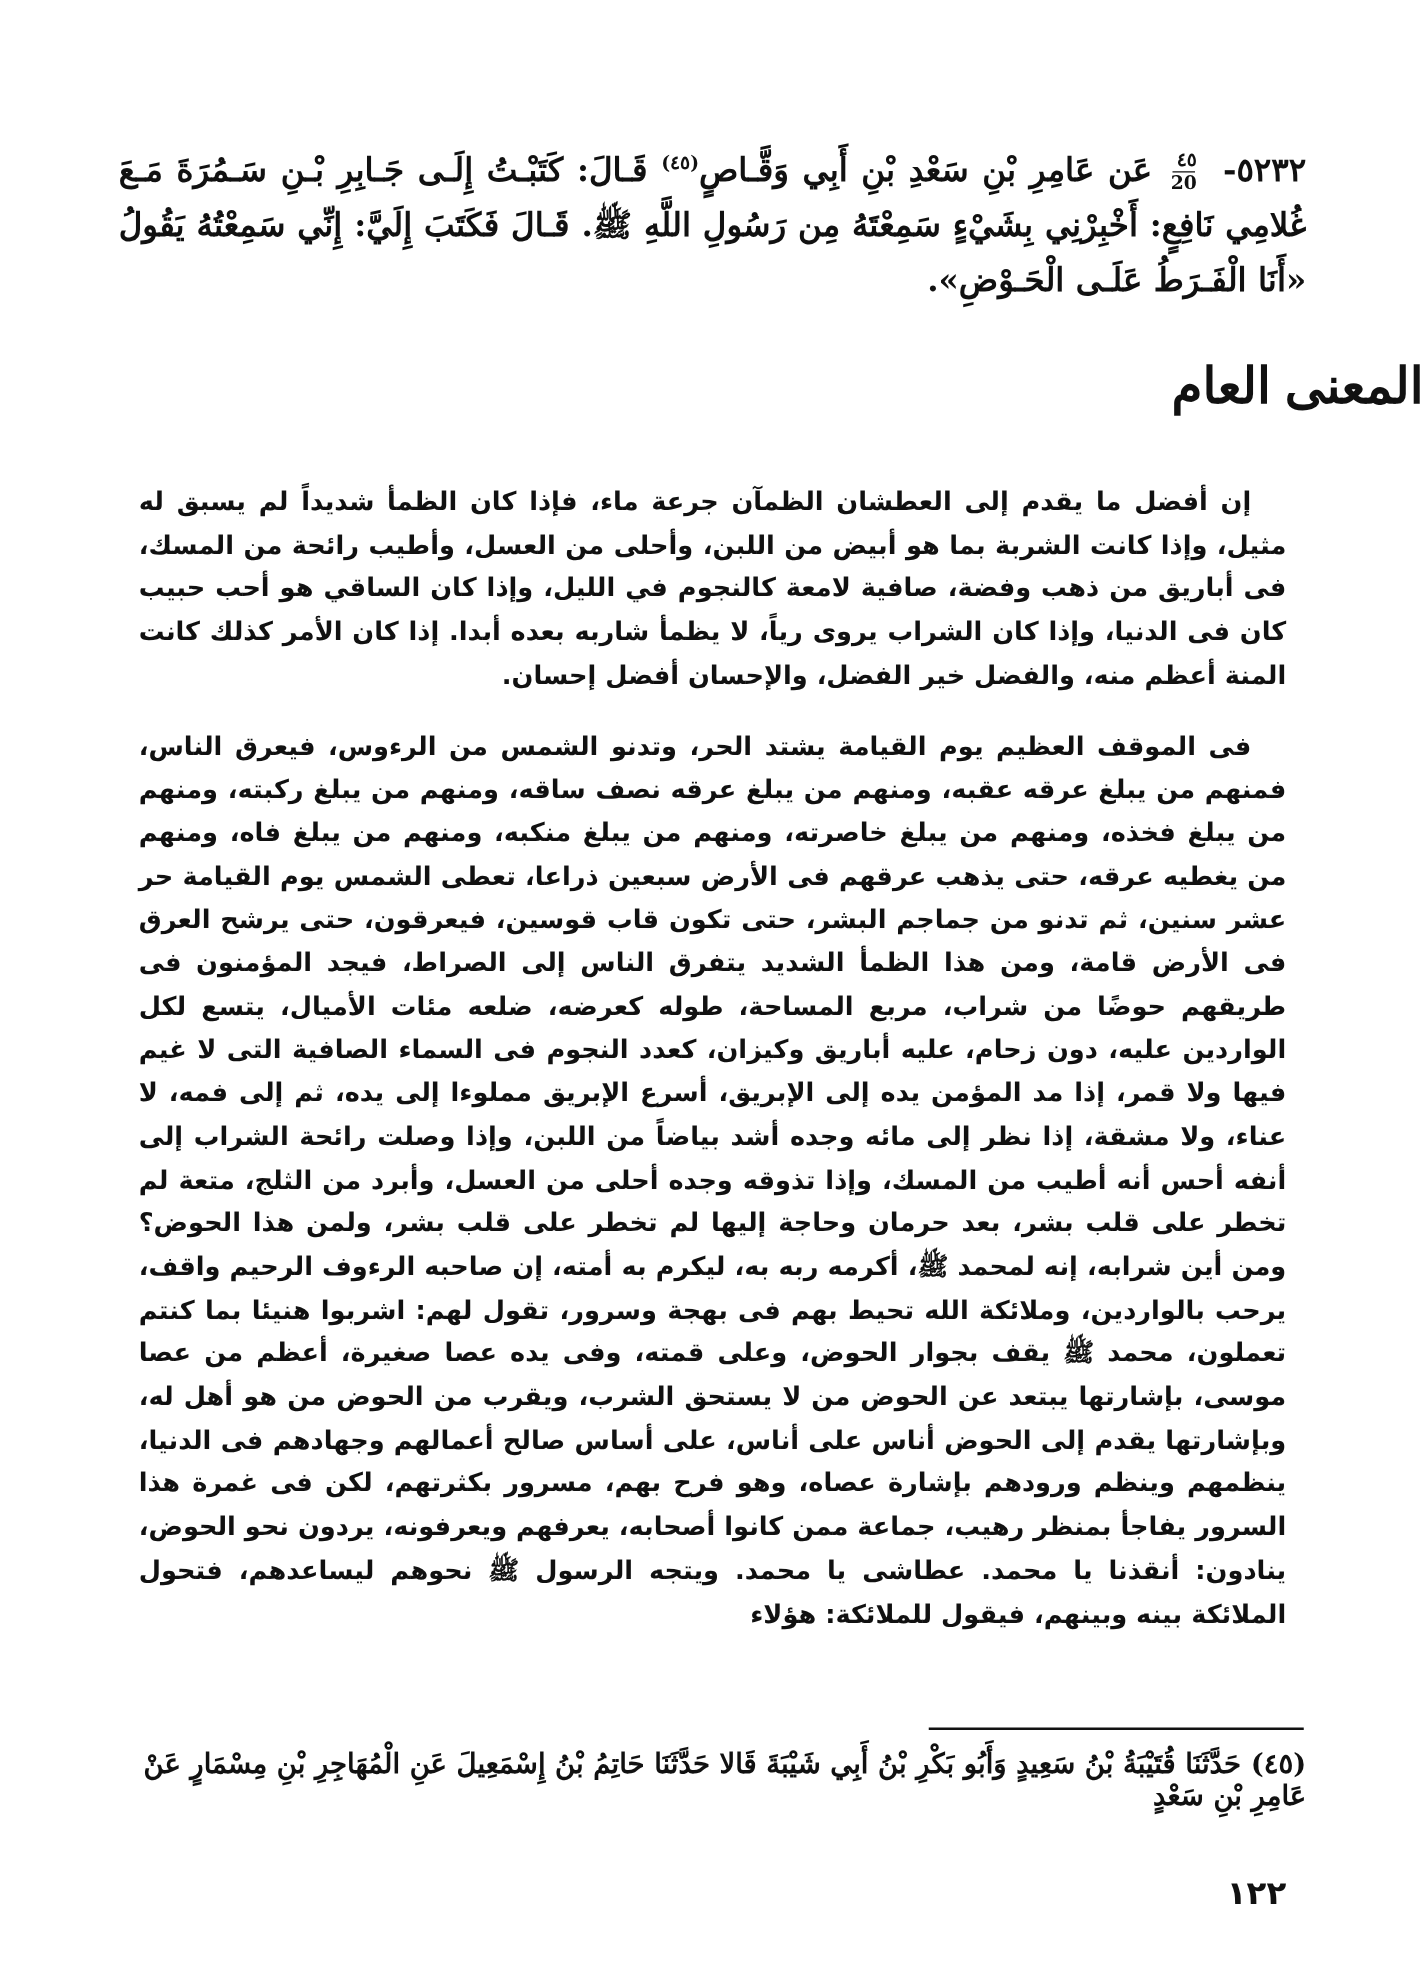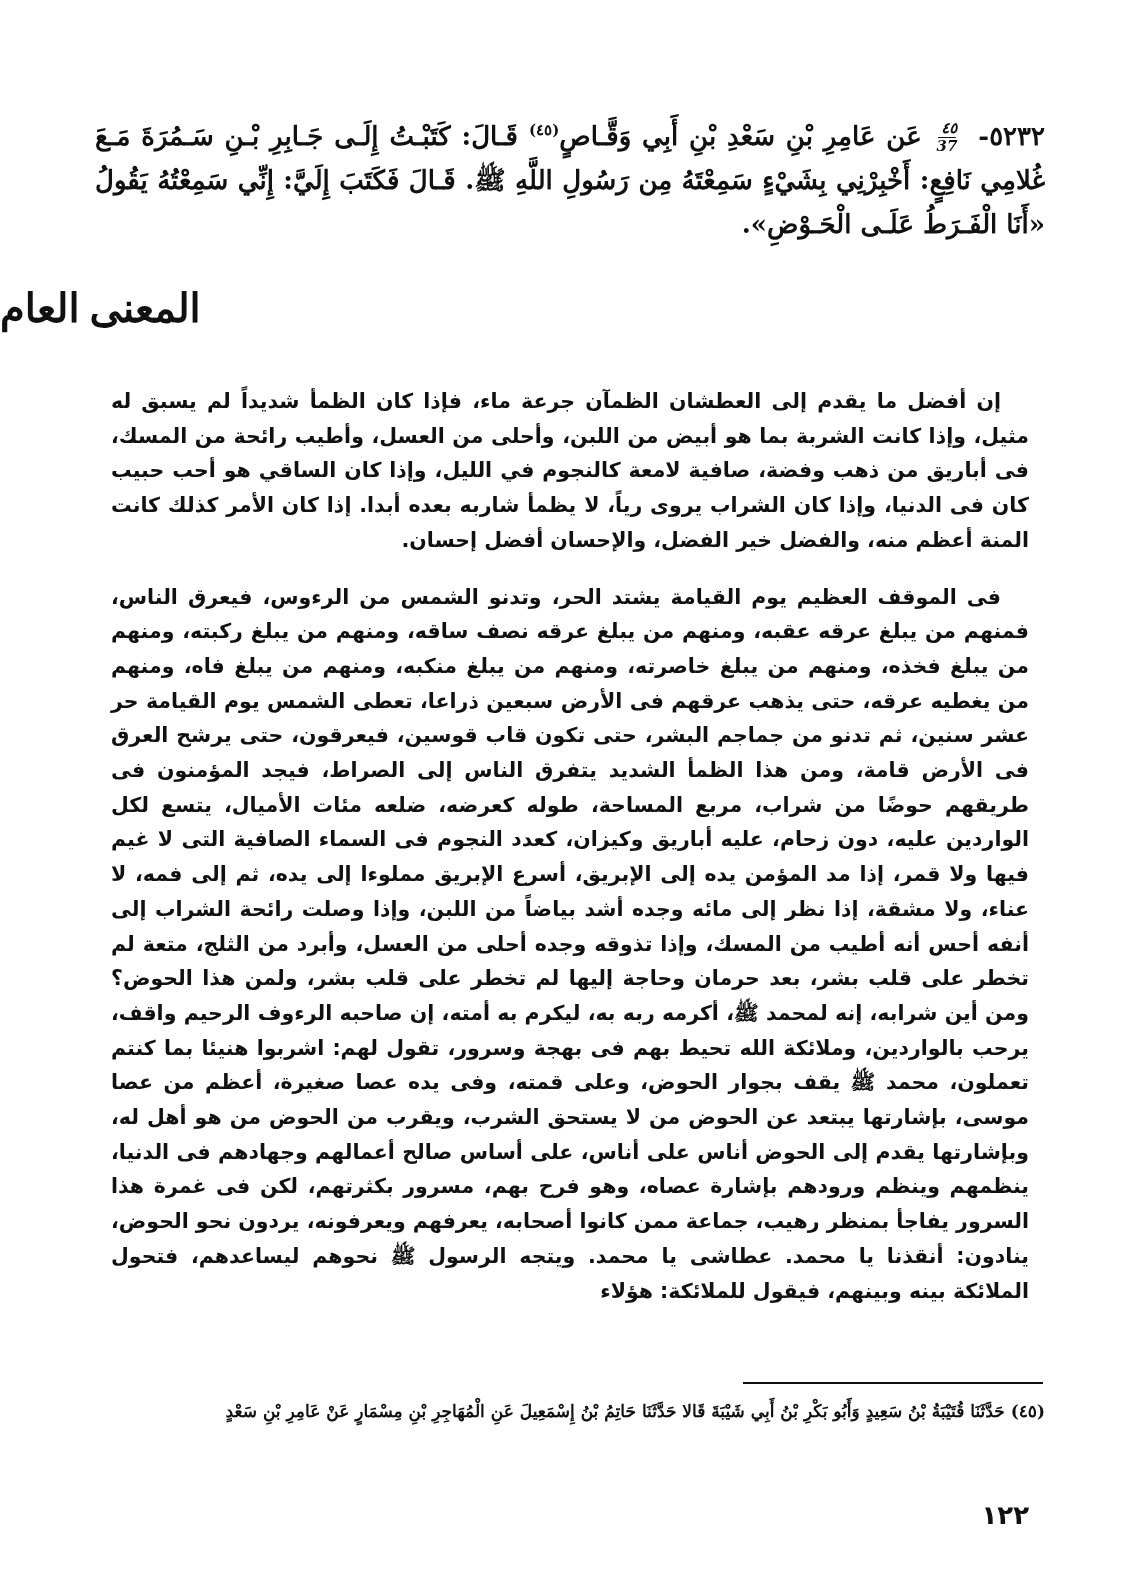--- a/index.html
+++ b/index.html
@@ -8,61 +8,61 @@
     color: #111; font-family: "DejaVu Sans", "Liberation Sans", sans-serif;
   }
   .page { position: absolute; left: 0; top: 0; width: 1139px; height: 1569px; }
   .hadith {
     position: absolute; right: 94px; width: 950px; top: 108px;
     font-family: "DejaVu Serif", "Liberation Serif", serif;
     font-weight: bold; font-size: 26px; line-height: 44px;
     text-align: justify; text-align-last: right;
   }
   .hadith .num { margin-left: 6px; margin-top: 12px; }
-  .hadith .frac { display: inline-block; vertical-align: middle; font-size: 15px; line-height: 15px; text-align: center; margin: 0 4px; font-style: italic; }
+  .hadith .frac { display: inline-block; vertical-align: middle; font-size: 15px; line-height: 15px; text-align: center; margin: 0 4px; }
   .hadith .frac span { display: block; }
   .hadith .frac .bar { border-top: 1.5px solid #111; width: 18px; margin: 1px auto; }
   .hadith sup { font-size: 15px; font-weight: bold; }
   .title {
-    position: absolute; left: 0; right: 0; top: 285px; text-align: left;
-    font-family: Liberation Serif, serif; font-weight: bold; font-size: 40px;
+    position: absolute; left: 0; right: 0; top: 285px; text-align: right;
+    font-family: Liberation Sans, sans-serif; font-weight: bold; font-size: 40px;
   }
   .body-text {
     position: absolute; right: 94px; width: 950px; top: 368px;
     font-family: "DejaVu Sans", sans-serif; font-weight: bold;
     font-size: 20.5px; line-height: 34.7px;
     text-align: justify;
   }
   .body-text p { margin: 16px; text-indent: 28px; }
   .body-text p + p { margin-top: 22px; }
   .footnote-rule {
     position: absolute; top: 1382px; right: 96px; width: 300px;
     border-top: 2px solid #111;
   }
   .footnote {
     position: absolute; right: 94px; width: 950px; top: 1398px;
-    font-family: "DejaVu Serif", serif; font-weight: bold; font-size: 17px; line-height: 26px;
+    font-family: "DejaVu Serif", serif; font-weight: bold; font-size: 22px; line-height: 26px;
     text-align: right;
   }
   .page-number {
     position: absolute; right: 110px; top: 1500px;
     font-family: "DejaVu Sans", sans-serif; font-weight: bold; font-size: 26px;
   }
 </style>
 </head>
 <body>
 
 <div class="page">
 
   <div class="hadith">
     <span class="num">٥٢٣٢-</span>
     <span class="frac">
       <span>٤٥</span>
       <span class="bar"></span>
-      <span>37</span>
+      <span>20</span>
     </span>
     <span>عَن عَامِرِ بْنِ سَعْدِ بْنِ أَبِي وَقَّـاصٍ</span><sup>(٤٥)</sup>
     <span>قَـالَ: كَتَبْـتُ إِلَـى جَـابِرِ بْـنِ سَـمُرَةَ مَـعَ غُلامِي نَافِعٍ: أَخْبِرْنِي بِشَيْءٍ سَمِعْتَهُ مِن رَسُولِ اللَّهِ ﷺ. قَـالَ فَكَتَبَ إِلَيَّ: إِنِّي سَمِعْتُهُ يَقُولُ «أَنَا الْفَـرَطُ عَلَـى الْحَـوْضِ».</span>
   </div>
 
   <div class="title">المعنى العام</div>
 
   <div class="body-text">
     <p>إن أفضل ما يقدم إلى العطشان الظمآن جرعة ماء، فإذا كان الظمأ شديداً لم يسبق له مثيل، وإذا كانت الشربة بما هو أبيض من اللبن، وأحلى من العسل، وأطيب رائحة من المسك، فى أباريق من ذهب وفضة، صافية لامعة كالنجوم في الليل، وإذا كان الساقي هو أحب حبيب كان فى الدنيا، وإذا كان الشراب يروى رياً، لا يظمأ شاربه بعده أبدا. إذا كان الأمر كذلك كانت المنة أعظم منه، والفضل خير الفضل، والإحسان أفضل إحسان.</p>
     <p>فى الموقف العظيم يوم القيامة يشتد الحر، وتدنو الشمس من الرءوس، فيعرق الناس، فمنهم من يبلغ عرقه عقبه، ومنهم من يبلغ عرقه نصف ساقه، ومنهم من يبلغ ركبته، ومنهم من يبلغ فخذه، ومنهم من يبلغ خاصرته، ومنهم من يبلغ منكبه، ومنهم من يبلغ فاه، ومنهم من يغطيه عرقه، حتى يذهب عرقهم فى الأرض سبعين ذراعا، تعطى الشمس يوم القيامة حر عشر سنين، ثم تدنو من جماجم البشر، حتى تكون قاب قوسين، فيعرقون، حتى يرشح العرق فى الأرض قامة، ومن هذا الظمأ الشديد يتفرق الناس إلى الصراط، فيجد المؤمنون فى طريقهم حوضًا من شراب، مربع المساحة، طوله كعرضه، ضلعه مئات الأميال، يتسع لكل الواردين عليه، دون زحام، عليه أباريق وكيزان، كعدد النجوم فى السماء الصافية التى لا غيم فيها ولا قمر، إذا مد المؤمن يده إلى الإبريق، أسرع الإبريق مملوءا إلى يده، ثم إلى فمه، لا عناء، ولا مشقة، إذا نظر إلى مائه وجده أشد بياضاً من اللبن، وإذا وصلت رائحة الشراب إلى أنفه أحس أنه أطيب من المسك، وإذا تذوقه وجده أحلى من العسل، وأبرد من الثلج، متعة لم تخطر على قلب بشر، بعد حرمان وحاجة إليها لم تخطر على قلب بشر، ولمن هذا الحوض؟ ومن أين شرابه، إنه لمحمد ﷺ، أكرمه ربه به، ليكرم به أمته، إن صاحبه الرءوف الرحيم واقف، يرحب بالواردين، وملائكة الله تحيط بهم فى بهجة وسرور، تقول لهم: اشربوا هنيئا بما كنتم تعملون، محمد ﷺ يقف بجوار الحوض، وعلى قمته، وفى يده عصا صغيرة، أعظم من عصا موسى، بإشارتها يبتعد عن الحوض من لا يستحق الشرب، ويقرب من الحوض من هو أهل له، وبإشارتها يقدم إلى الحوض أناس على أناس، على أساس صالح أعمالهم وجهادهم فى الدنيا، ينظمهم وينظم ورودهم بإشارة عصاه، وهو فرح بهم، مسرور بكثرتهم، لكن فى غمرة هذا السرور يفاجأ بمنظر رهيب، جماعة ممن كانوا أصحابه، يعرفهم ويعرفونه، يردون نحو الحوض، ينادون: أنقذنا يا محمد. عطاشى يا محمد. ويتجه الرسول ﷺ نحوهم ليساعدهم، فتحول الملائكة بينه وبينهم، فيقول للملائكة: هؤلاء</p>

